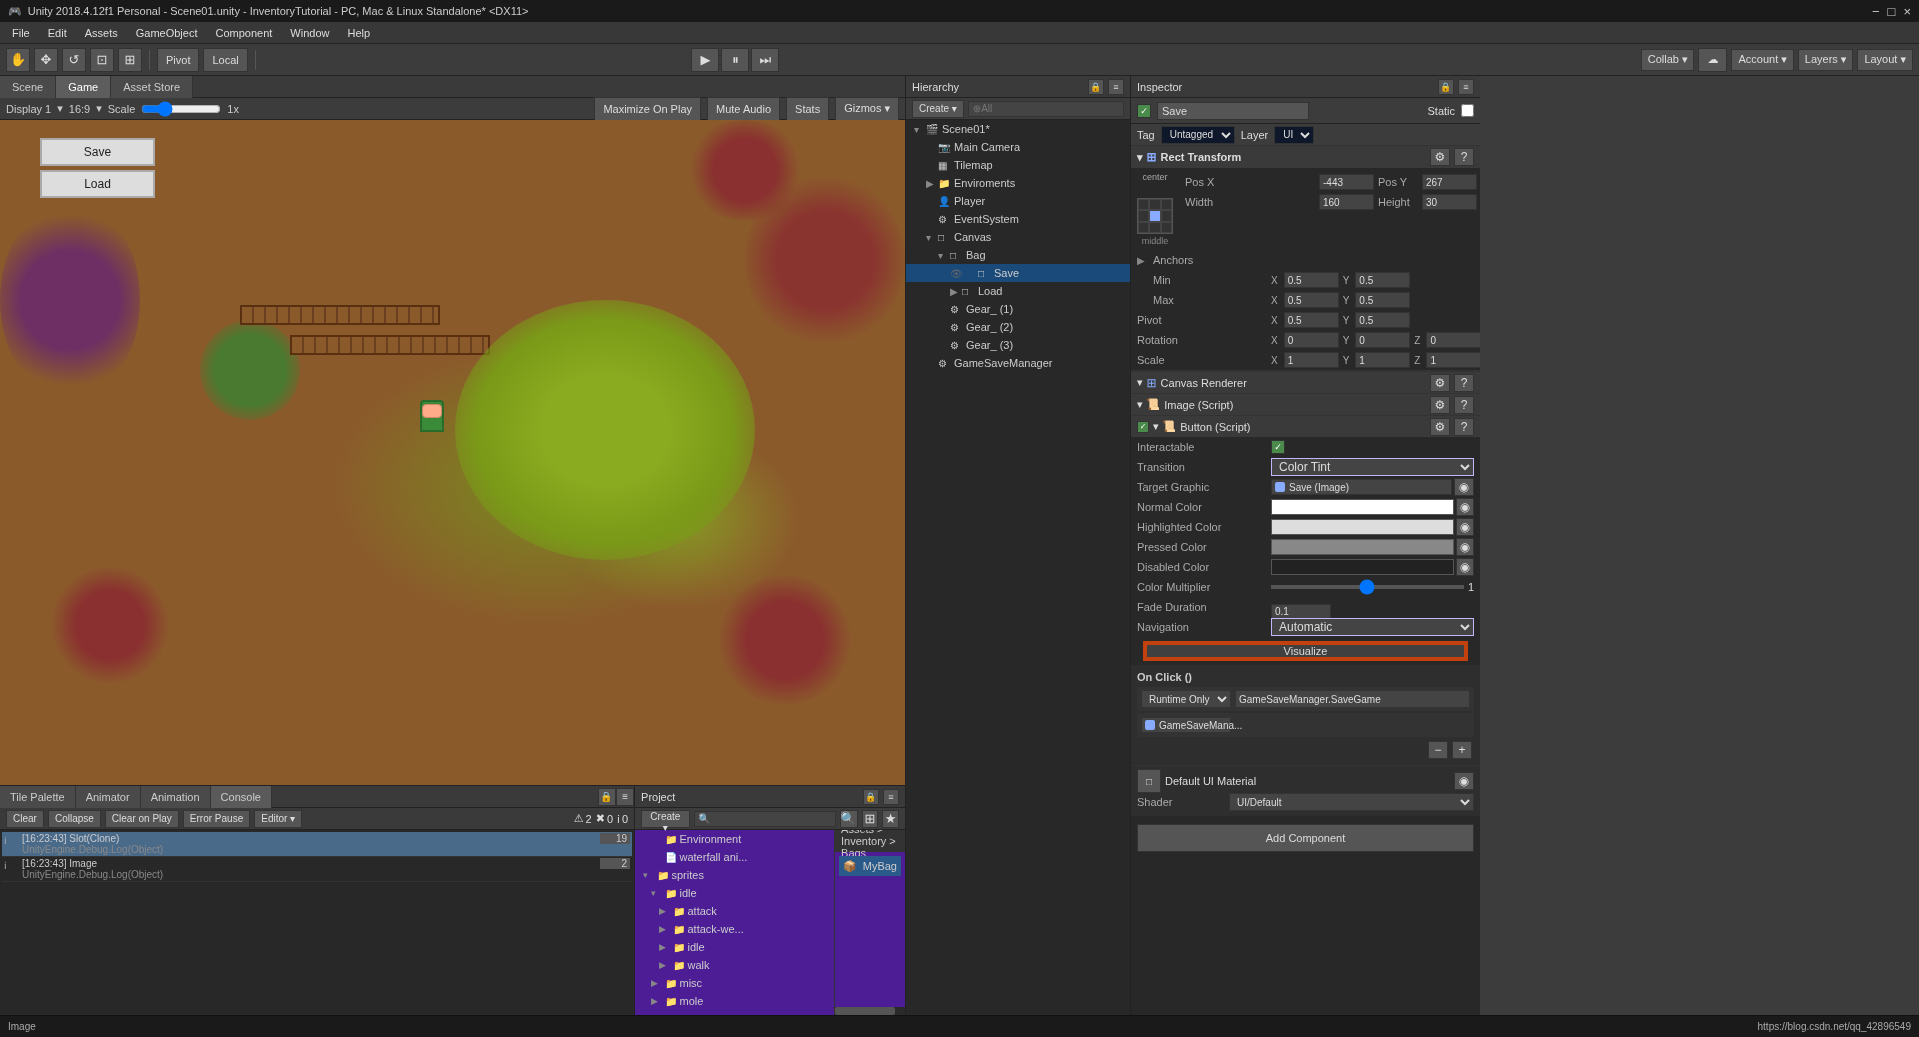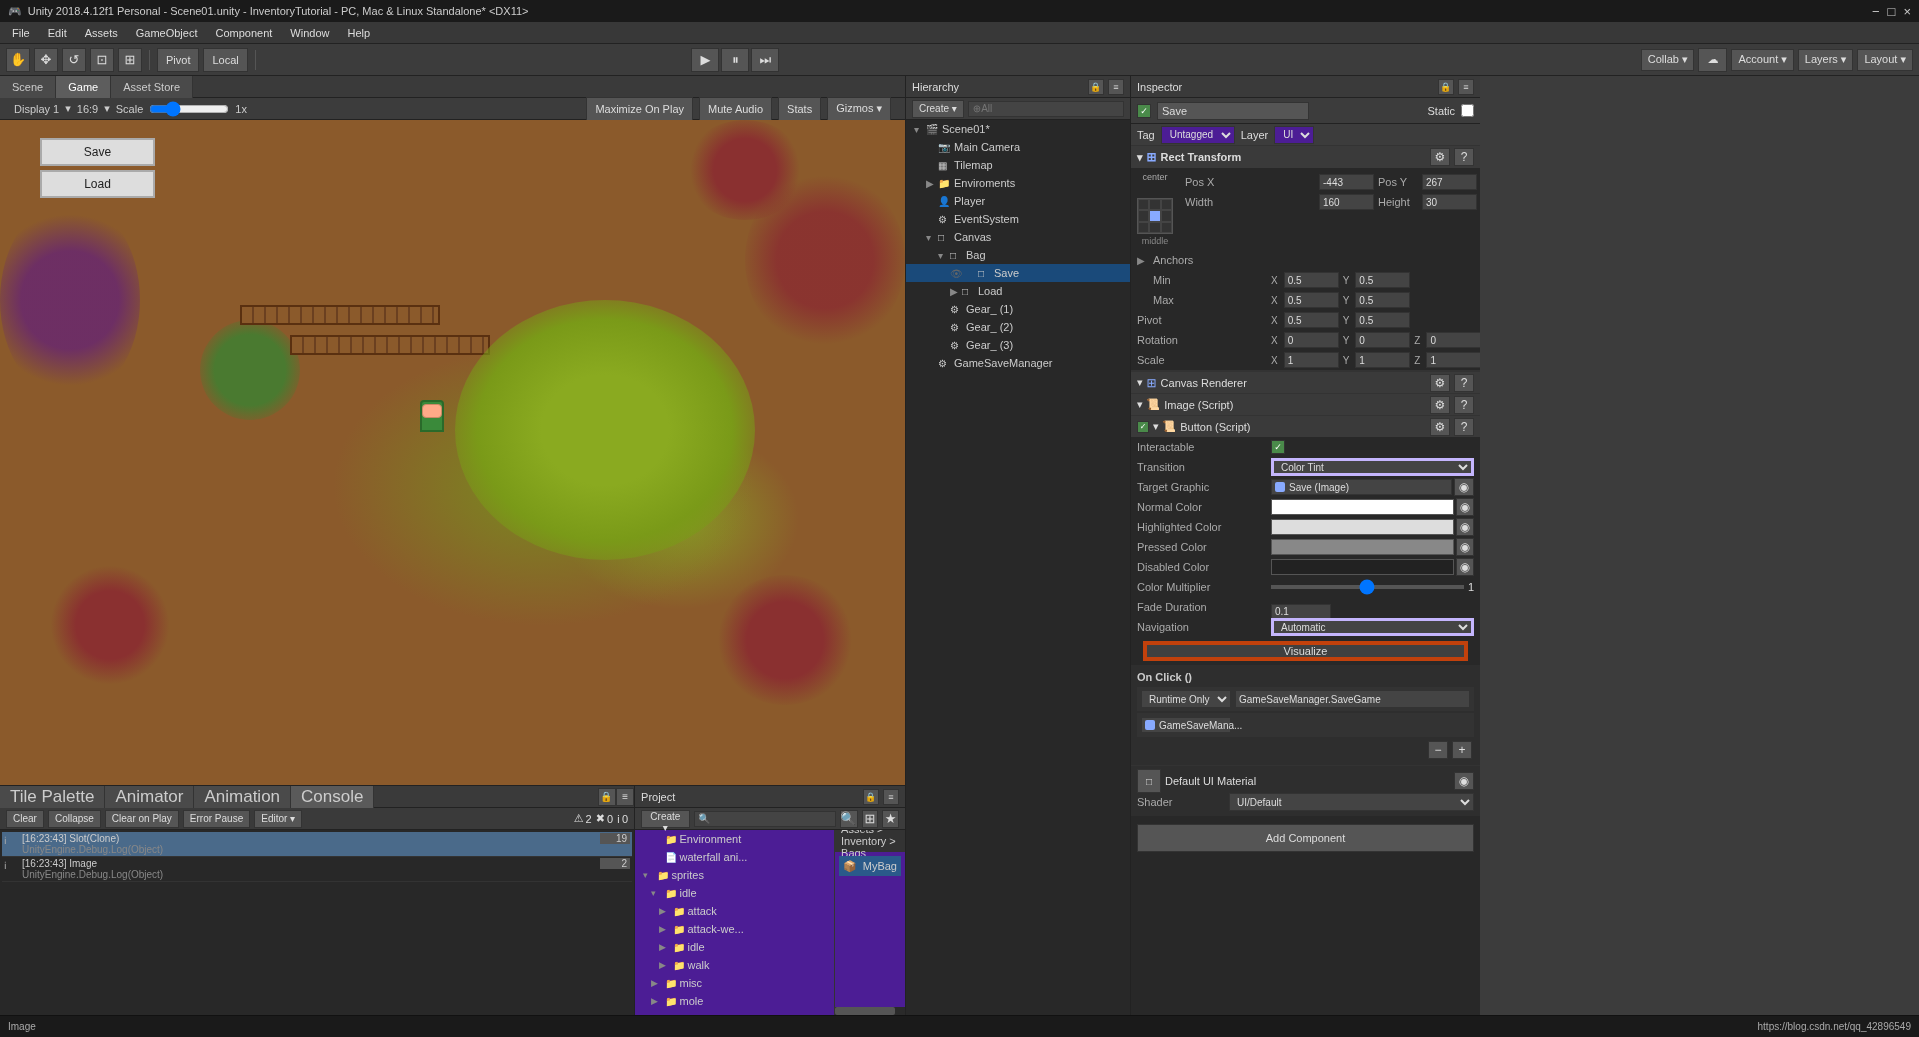--- a/index.html
+++ b/index.html
@@ -129,21 +129,21 @@
       font-size: 11px;
       cursor: pointer;
       display: flex; align-items: center;
     }
     .game-tab.active { background: #5d5d5d; color: #fff; }
     #game-toolbar {
       height: 22px;
       background: #3c3c3c;
       display: flex;
       align-items: center;
-      padding: 0 14px;
+      padding: 0 6px;
       gap: 6px;
       font-size: 11px;
       color: #ccc;
       border-bottom: 1px solid #222;
     }
     #game-view {
       flex: 1;
       background: #1a1a1a;
       position: relative;
       overflow: hidden;
@@ -173,21 +173,21 @@
       display: flex;
       align-items: center;
       border-bottom: 1px solid #222;
     }
     .console-tab {
       height: 22px;
       padding: 0 10px;
       background: #4a4a4a;
       border-right: 1px solid #333;
       color: #ccc;
-      font-size: 17px;
+      font-size: 11px;
       cursor: pointer;
       display: flex; align-items: center;
     }
     .console-tab.active { background: #5a5a5a; }
     #console-toolbar {
       height: 22px;
       background: #3a3a3a;
       display: flex;
       align-items: center;
       padding: 0 6px;
@@ -322,21 +322,21 @@
       background: #3c3c3c;
       display: flex;
       align-items: center;
       padding: 0 6px;
       gap: 6px;
       border-bottom: 1px solid #333;
       font-size: 11px;
     }
     .tag-dropdown {
       height: 18px;
-      background: #4c1d95;
+      background: #0f172a;
       border: 1px solid #333;
       color: #ddd;
       padding: 0 4px;
       font-size: 10px;
     }
     #inspector-content {
       flex: 1;
       overflow-y: auto;
       overflow-x: hidden;
     }
@@ -388,24 +388,24 @@
       background: #444;
       border: 1px solid #333;
       color: #ddd;
       padding: 0 3px;
       font-size: 10px;
     }
     .insp-dropdown {
       flex: 1;
       height: 18px;
       background: #444;
-      border: 3px solid #c4b5fd;
+      border: 1px solid #c4b5fd;
       color: #ddd;
       padding: 0 3px;
-      font-size: 10px;
+      font-size: 12px;
     }
     .color-box {
       width: 100%;
       height: 16px;
       border: 1px solid #555;
       cursor: pointer;
     }
     .color-box.white { background: #ffffff; }
     .color-box.light-gray { background: #dddddd; }
     .color-box.gray { background: #888888; }

